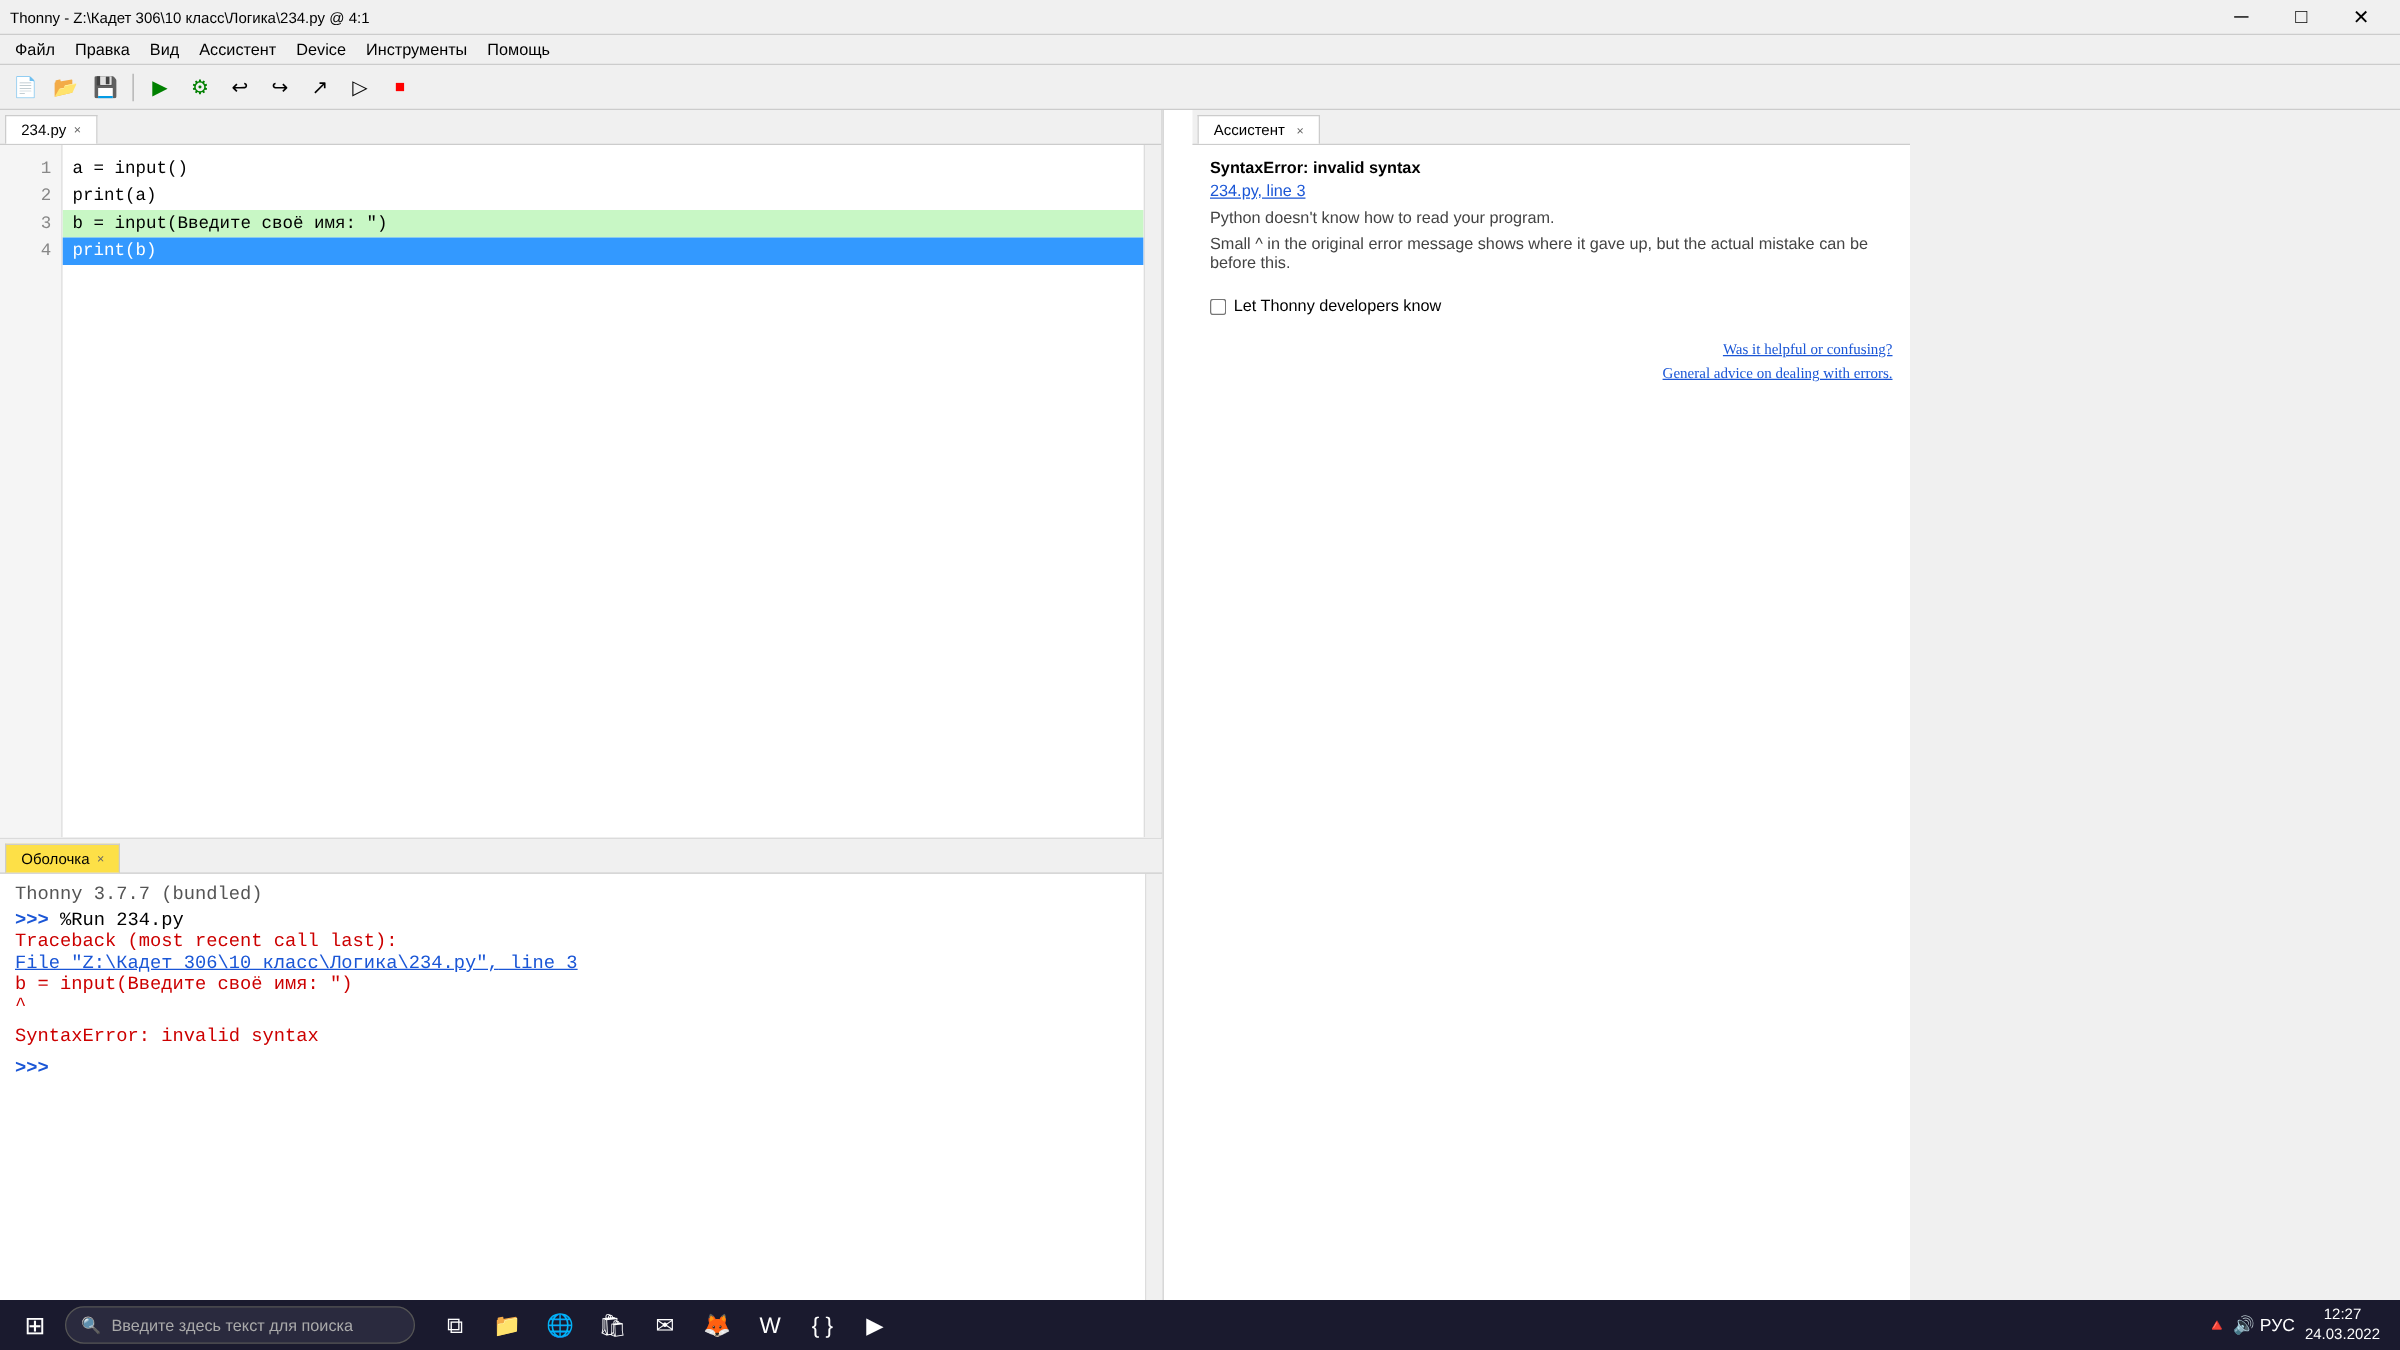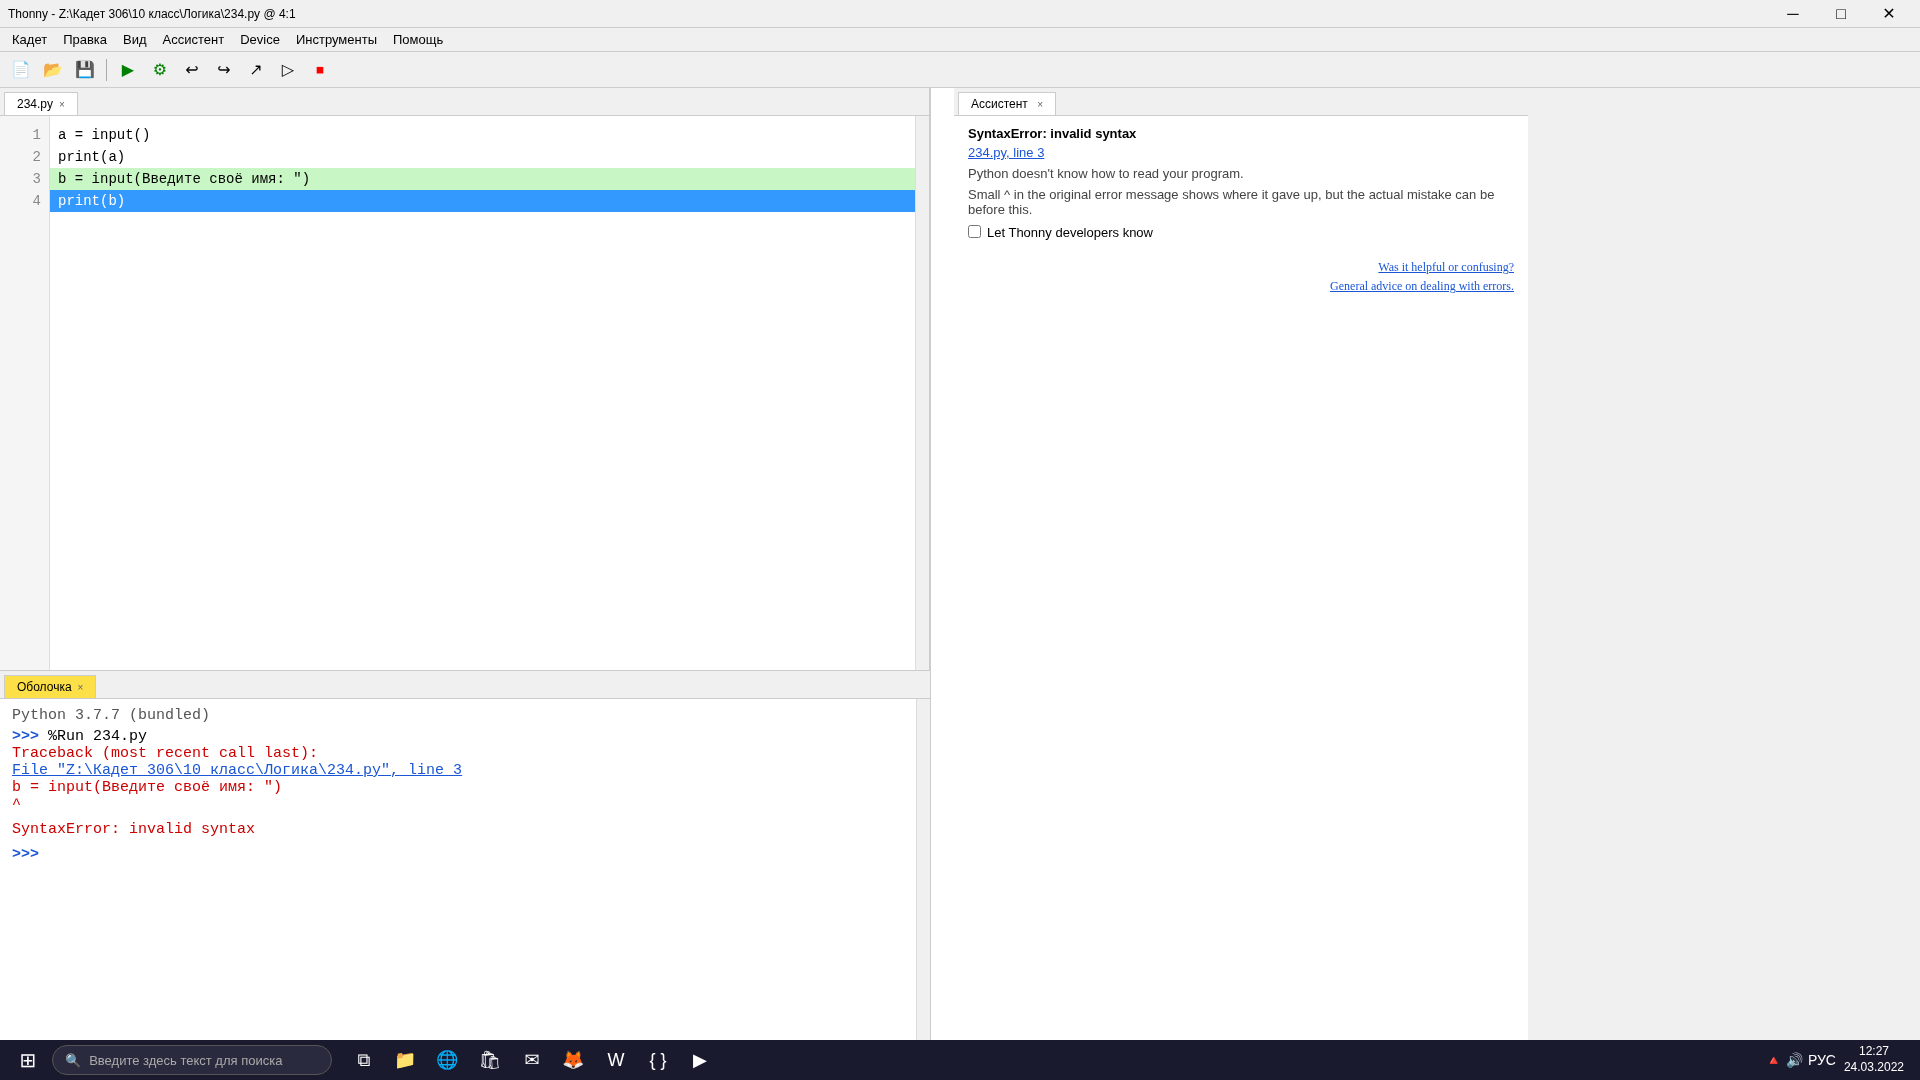--- a/index.html
+++ b/index.html
@@ -263,23 +263,23 @@
       font-size: 13px;
       margin: 6px 0;
     }
     .assistant-hint {
       color: #444;
       font-size: 13px;
       margin: 4px 0;
     }
     .assistant-checkbox-row {
       display: flex;
-      align-items: flex-start;
+      align-items: flex-end;
       gap: 6px;
-      margin: 8px 0;
+      margin: 20px 0;
     }
     .assistant-links {
       margin-top: 20px;
       text-align: right;
       font-family: Liberation Serif, serif;
     }
     .assistant-link {
       color: #1a56d6;
       text-decoration: underline;
       font-size: 12px;
@@ -385,21 +385,21 @@
 <div class="title-bar">
   <span class="title-bar-text">Thonny - Z:\Кадет 306\10 класс\Логика\234.py @ 4:1</span>
   <div class="title-bar-controls">
     <button class="title-btn">─</button>
     <button class="title-btn">□</button>
     <button class="title-btn close">✕</button>
   </div>
 </div>
 
 <div class="menu-bar">
-  <span class="menu-item">Кадет</span>
+  <span class="menu-item">Файл</span>
   <span class="menu-item">Правка</span>
   <span class="menu-item">Вид</span>
   <span class="menu-item">Ассистент</span>
   <span class="menu-item">Device</span>
   <span class="menu-item">Инструменты</span>
   <span class="menu-item">Помощь</span>
 </div>
 
 <div class="toolbar">
   <button class="toolbar-btn">📄</button>
@@ -455,21 +455,21 @@
 
       <div class="shell-tab-bar">
         <div class="shell-tab">
           <span>Оболочка</span>
           <span class="tab-close">×</span>
         </div>
       </div>
 
       <div style="display:flex; flex:1; overflow:hidden;">
         <div class="shell-content" style="flex:1;">
-          <div class="shell-python-ver">Python 3.7.7 (bundled)</div>
+          <div class="shell-python-ver">Thonny 3.7.7 (bundled)</div>
           <div style="margin-top:4px;">
             <span class="shell-prompt">&gt;&gt;&gt; </span><span class="shell-cmd">%Run 234.py</span>
           </div>
           <div class="shell-traceback">Traceback (most recent call last):</div>
           <div>
             <span class="shell-file-link">    File "Z:\Кадет 306\10 класс\Логика\234.py",</span><span class="shell-file-link"> line 3</span>
           </div>
           <div class="shell-error-line">        b = input(Введите своё имя: ")</div>
           <div class="shell-caret">            ^</div>
           <div style="margin-top:8px;">

